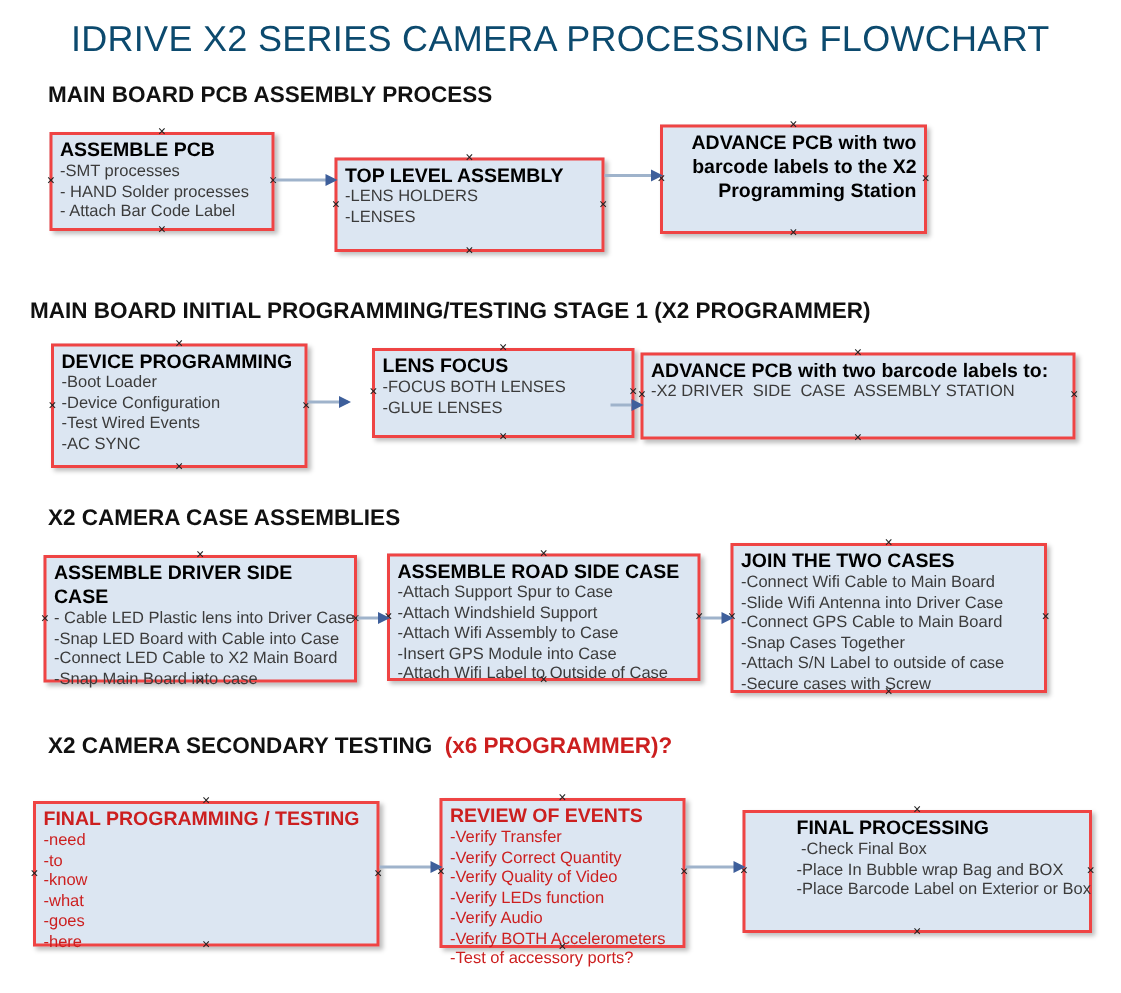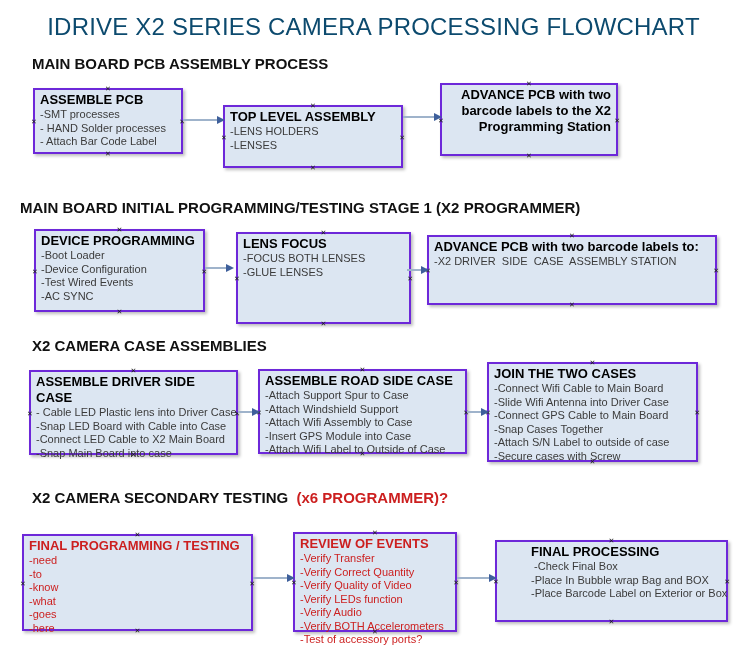--- a/index.html
+++ b/index.html
@@ -9,21 +9,21 @@
   }
   .chart-title{
     position:absolute;top:13px;left:0;width:100%;text-align:center;
     font-size:24px;font-weight:normal;color:#0c4a6e;letter-spacing:.2px;
   }
   .section-heading{
     position:absolute;font-size:15px;font-weight:bold;color:#111;white-space:pre;
   }
   .section-heading .accent{color:#cc1f1f;white-space:pre;}
   .flowbox{
-    position:absolute;background:#dce6f2;border:2px solid #6d28d9;
+    position:absolute;background:#dce6f2;border:2px solid #ef4444;
     box-shadow:2px 2px 3px #bdbdbd;padding:2px 5px;box-sizing:border-box;
   }
   .box-title{
     font-size:13px;font-weight:bold;color:#000;line-height:16px;
   }
   .box-item{
     font-size:11px;color:#3b3b3b;line-height:13.5px;white-space:pre;
   }
   .red .box-title,.red .box-item{color:#cc1f1f;}
   .handle{
@@ -93,32 +93,32 @@
         <div class="box-item">-Boot Loader</div>
         <div class="box-item">-Device Configuration</div>
         <div class="box-item">-Test Wired Events</div>
         <div class="box-item">-AC SYNC</div>
       </div>
   <span class="handle h-top">✕</span>
       <span class="handle h-bottom">✕</span>
       <span class="handle h-left">✕</span>
       <span class="handle h-right">✕</span>
     </div>
-  <div class="flowbox" style="left:236px;top:232px;width:175px;height:92px;">
+  <div class="flowbox" style="left:248px;top:232px;width:175px;height:60px;">
     <div class="box-title">LENS FOCUS</div>
     <div class="box-items">
         <div class="box-item">-FOCUS BOTH LENSES</div>
         <div class="box-item">-GLUE LENSES</div>
       </div>
   <span class="handle h-top">✕</span>
       <span class="handle h-bottom">✕</span>
       <span class="handle h-left">✕</span>
       <span class="handle h-right">✕</span>
     </div>
-  <div class="flowbox" style="left:427px;top:235px;width:290px;height:70px;">
+  <div class="flowbox" style="left:427px;top:235px;width:290px;height:58px;">
     <div class="box-title">ADVANCE PCB with two barcode labels to:</div>
     <div class="box-items">
         <div class="box-item">-X2 DRIVER  SIDE  CASE  ASSEMBLY STATION</div>
       </div>
   <span class="handle h-top">✕</span>
       <span class="handle h-bottom">✕</span>
       <span class="handle h-left">✕</span>
       <span class="handle h-right">✕</span>
     </div>
 

